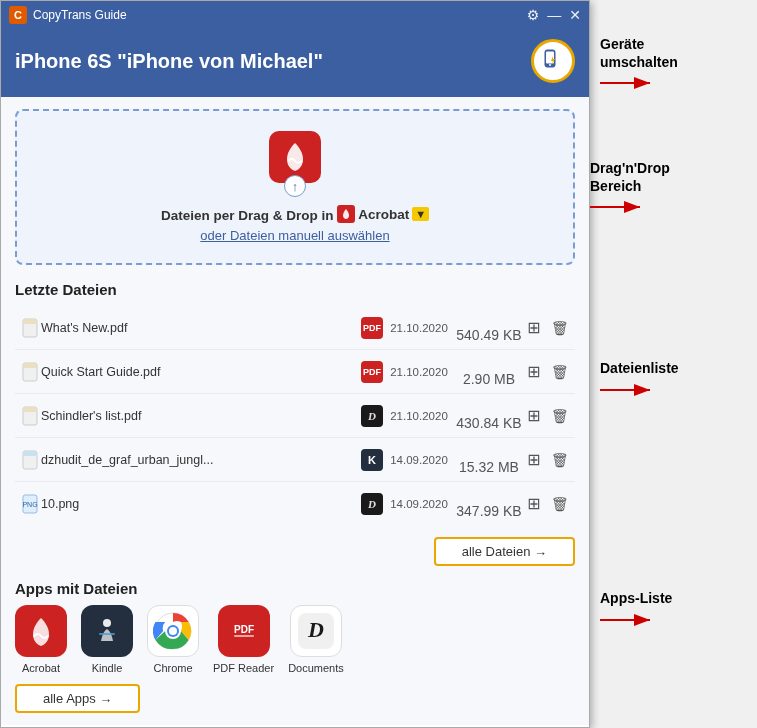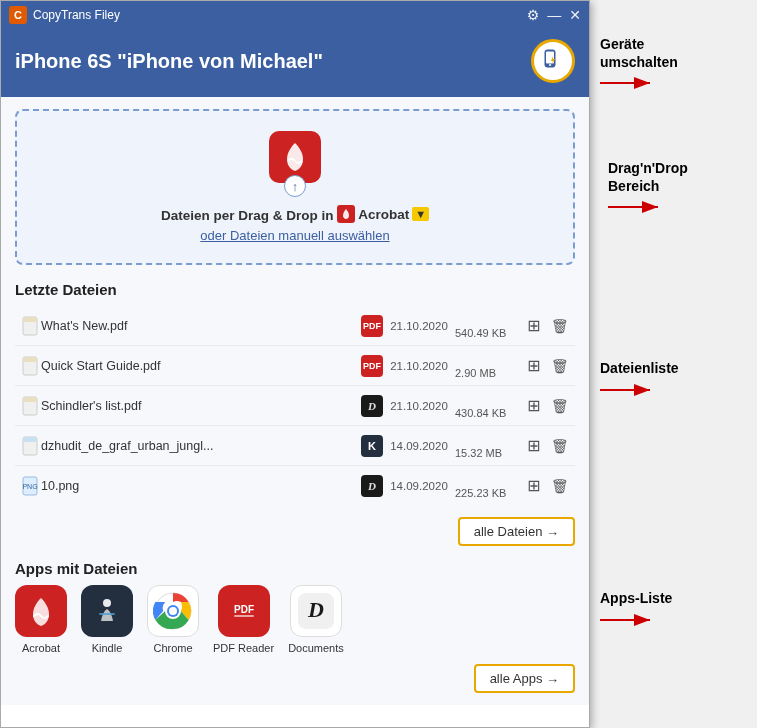--- a/index.html
+++ b/index.html
@@ -200,25 +200,25 @@
     .badge-pdf { background: #cc2222; }
     .badge-dark { background: #1a1a1a; color: #e0e0e0; font-family: serif; }
     .file-date {
       font-size: 11.5px;
       color: #555;
       width: 72px;
       flex-shrink: 0;
       text-align: center;
     }
     .file-size {
-      font-size: 11px;
+      font-size: 14px;
       color: #555;
       width: 68px;
       flex-shrink: 0;
-      text-align: left;
+      text-align: center;
       margin-top: 15px;
     }
     .file-actions {
       display: flex;
       gap: 4px;
       flex-shrink: 0;
     }
     .icon-btn {
       width: 22px;
       height: 22px;
@@ -233,21 +233,21 @@
       display: flex;
       justify-content: flex-end;
       margin-bottom: 14px;
     }
     .outline-btn {
       border: 2px solid #e8a800;
       border-radius: 4px;
       background: white;
       color: #333;
       font-size: 13px;
-      padding: 5px 14px;
+      padding: 5px 26px;
       cursor: pointer;
       font-weight: 500;
     }
     .apps-section { }
     .apps-grid {
       display: flex;
       gap: 14px;
       margin-bottom: 10px;
       flex-wrap: nowrap;
       align-items: flex-start;
@@ -277,21 +277,21 @@
     }
     
     .icon-acrobat { background: #cc2222; }
     .icon-kindle { background: #232f3e; }
     .icon-chrome { background: #fff; border: 1px solid #ddd; }
     .icon-pdfreader { background: #cc2222; }
     .icon-documents { background: #fff; border: 1px solid #ddd; }
     .icon-vlc { background: #e8a800; border-radius: 12px; }
     .all-apps-btn {
       display: flex;
-      justify-content: flex-end;
+      justify-content: flex-start;
     }
     
     .annotations {
       padding: 8px 0 0 16px;
       display: flex;
       flex-direction: column;
       gap: 0;
       position: relative;
       width: 167px;
     }
@@ -304,21 +304,21 @@
 <div class="wrapper">
 
   <div class="app-window">
 
     <div class="title-bar">
 
       <svg class="title-bar-logo" viewBox="0 0 18 18">
         <rect width="18" height="18" rx="3" fill="#e05a00"></rect>
         <text x="9" y="13" text-anchor="middle" fill="white" font-size="11" font-weight="bold">C</text>
       </svg>
-      <span class="title-bar-text">CopyTrans Filey</span>
+      <span class="title-bar-text">CopyTrans Guide</span>
       <div class="title-bar-controls">
         <span>⚙</span>
         <span>—</span>
         <span>✕</span>
       </div>
     </div>
 
     <div class="main-header">
       <span style="font-size:20px;font-weight:700;">iPhone 6S "iPhone von Michael"</span>
       <div class="device-toggle-btn">
@@ -433,21 +433,21 @@
         <div class="file-row">
           <div class="file-thumb">
             <svg width="20" height="20" viewBox="0 0 20 20">
                 <rect width="14" height="18" x="3" y="1" rx="2" fill="#ddeeff" stroke="#99bbdd" stroke-width="1"></rect>
                 <text x="10" y="13" text-anchor="middle" font-size="7" fill="#336699">PNG</text>
               </svg>
           </div>
           <span class="file-name">10.png</span>
           <div class="app-badge badge-dark" style="font-family:serif;font-style:italic;">D</div>
           <span class="file-date">14.09.2020</span>
-          <span class="file-size">225.23 KB</span>
+          <span class="file-size">347.99 KB</span>
           <div class="file-actions">
             <div class="icon-btn save-icon">⊞</div>
             <div class="icon-btn trash-icon">🗑</div>
           </div>
         </div>
       </div>
 
       <div class="all-files-btn">
         <button class="outline-btn">alle Dateien →</button>
       </div>
@@ -542,21 +542,21 @@
       <svg width="60" height="20" style="display:block;margin-top:2px;">
         <defs>
             <marker id="arrowhead1" markerWidth="8" markerHeight="6" refX="8" refY="3" orient="auto">
               <polygon points="0 0, 8 3, 0 6" fill="#cc0000"></polygon>
             </marker>
           </defs>
         <line x1="0" y1="10" x2="50" y2="10" stroke="#cc0000" stroke-width="2" marker-end="url(#arrowhead1)"></line>
       </svg>
     </div>
 
-    <div style="position:absolute;top:160px;left:18px;">
+    <div style="position:absolute;top:160px;left:0;">
       <div style="font-size:14px;font-weight:700;line-height:1.25;">Drag'n'Drop<br>Bereich</div>
       <svg width="60" height="20" style="display:block;margin-top:2px;">
         <defs>
             <marker id="arrowhead2" markerWidth="8" markerHeight="6" refX="8" refY="3" orient="auto">
               <polygon points="0 0, 8 3, 0 6" fill="#cc0000"></polygon>
             </marker>
           </defs>
         <line x1="0" y1="10" x2="50" y2="10" stroke="#cc0000" stroke-width="2" marker-end="url(#arrowhead2)"></line>
       </svg>
     </div>

